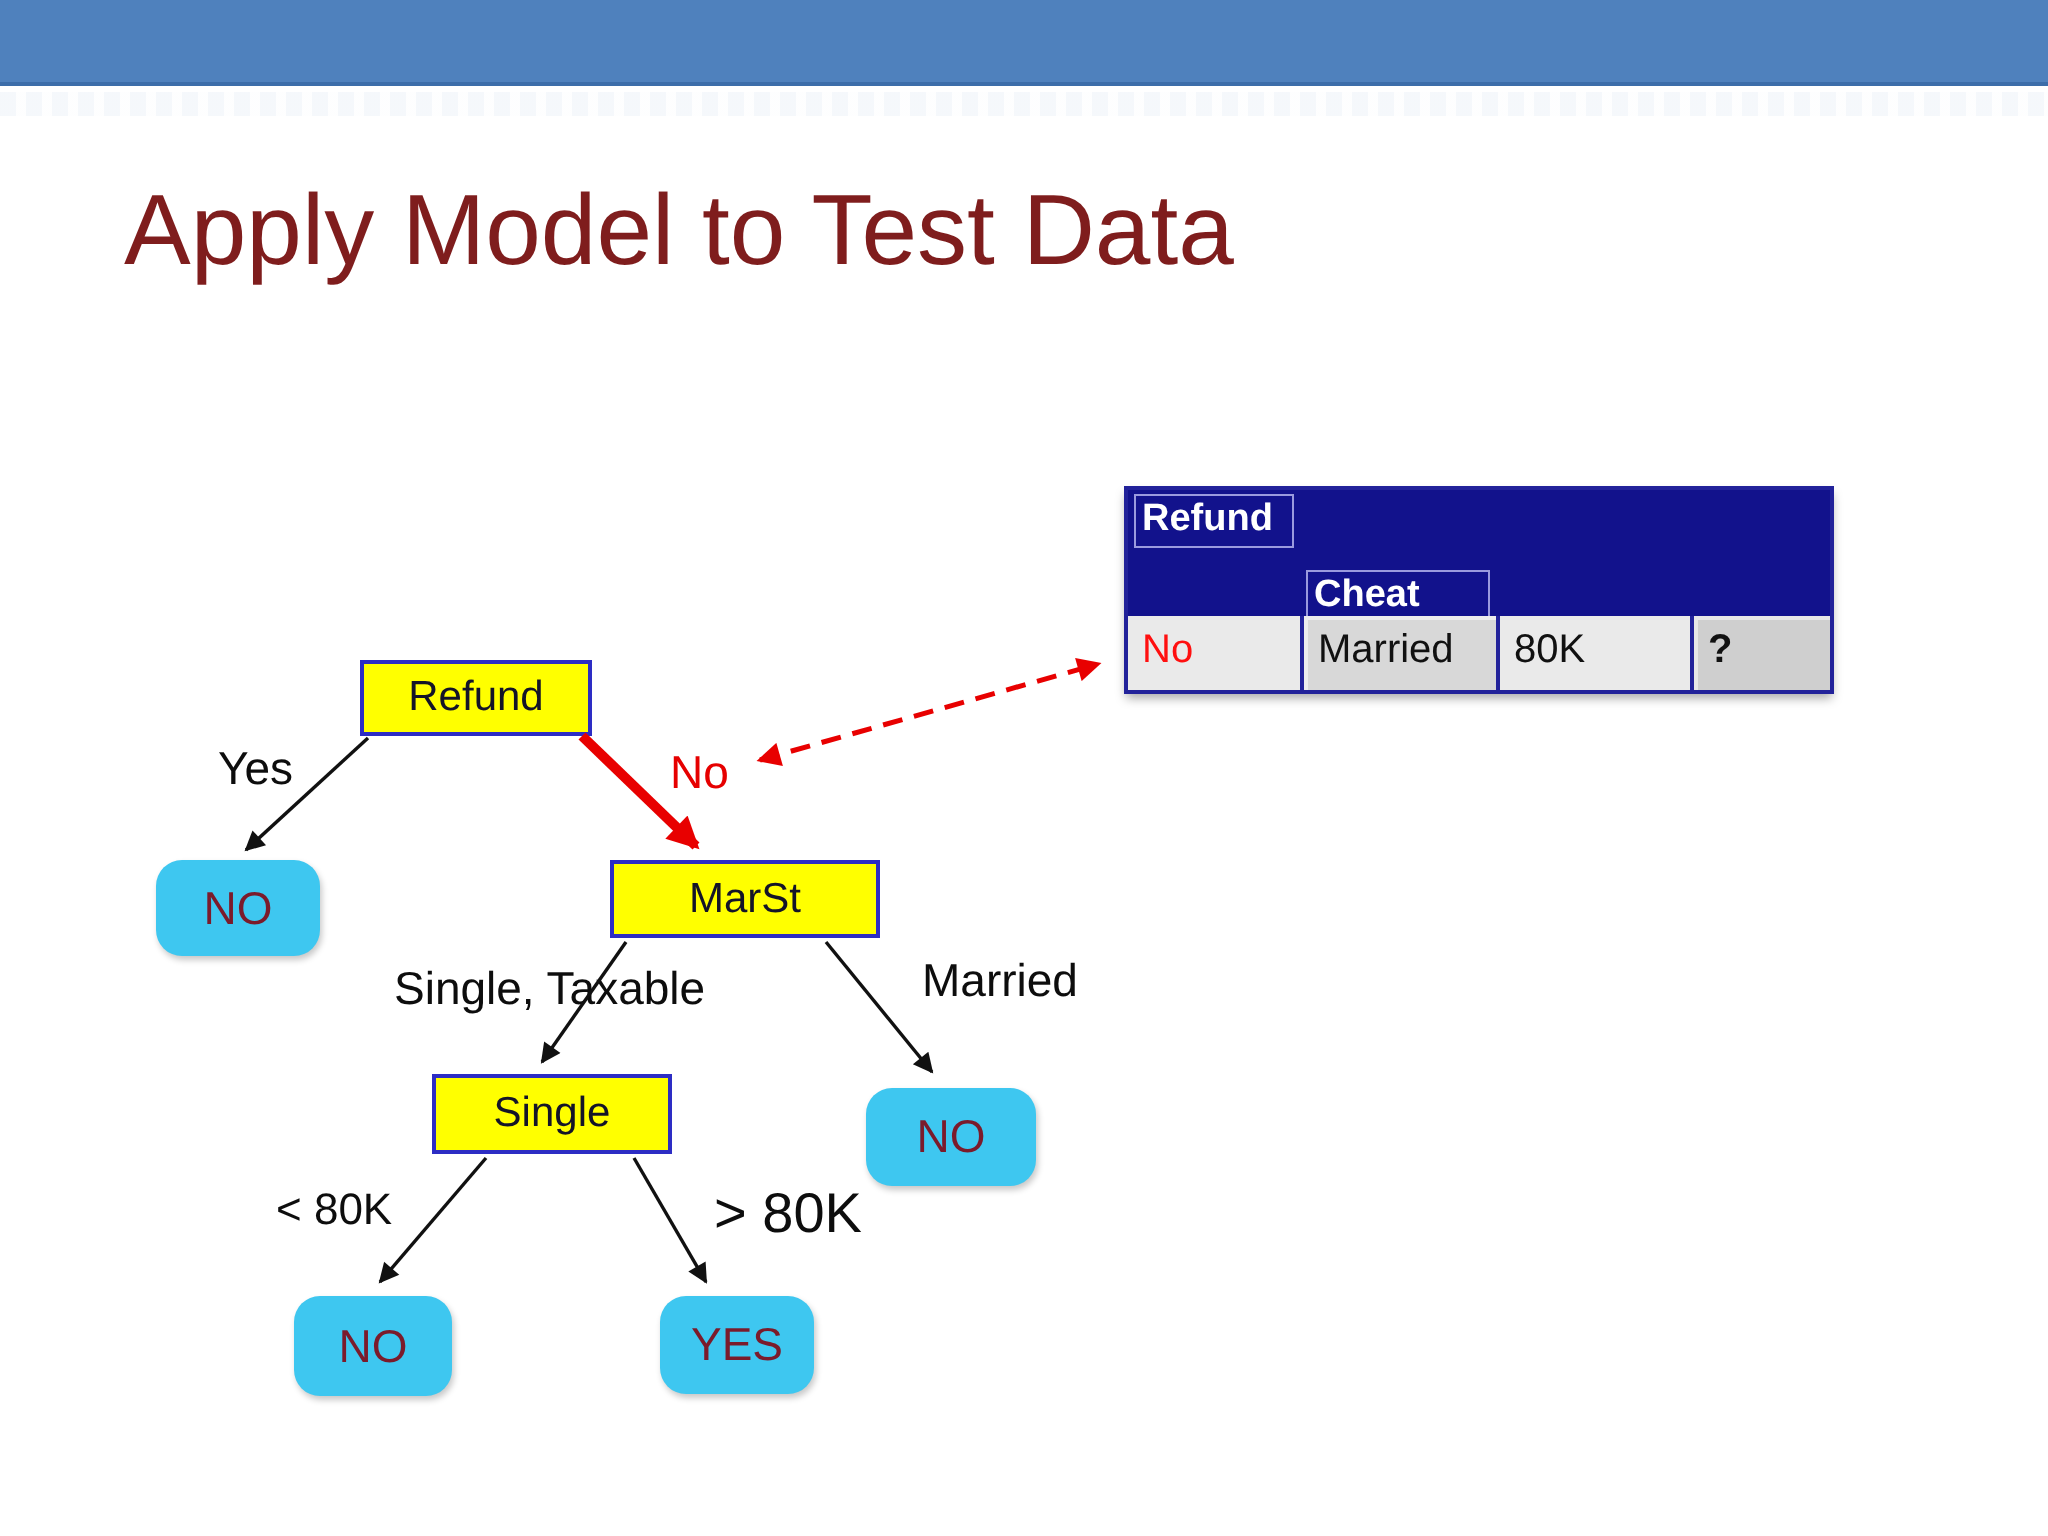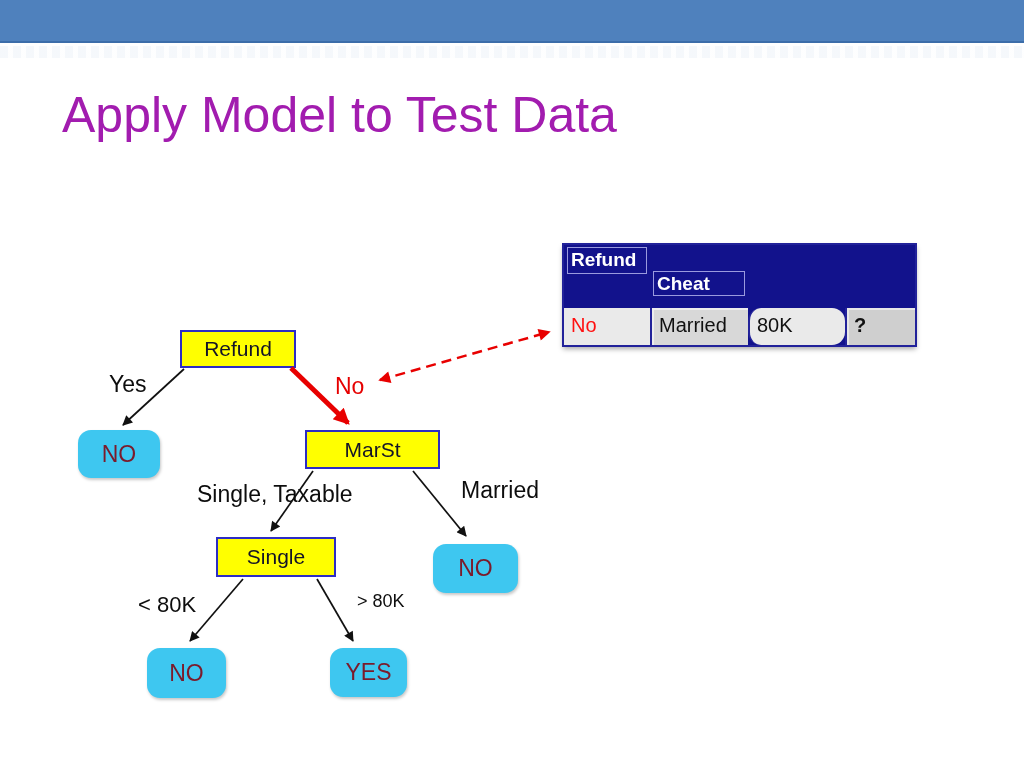--- a/index.html
+++ b/index.html
@@ -18,21 +18,21 @@
   .ghost-strip {
     position: absolute; left: 0; top: 46px; width: 1024px; height: 12px;
     background: repeating-linear-gradient(90deg,
       rgba(79,129,189,0.10) 0 8px, rgba(79,129,189,0.015) 8px 13px);
     opacity: .55;
   }
 
   
   .slide-title {
     position: absolute; left: 62px; top: 86px;
-    font-size: 50px; line-height: 58px; color: #a21caf; letter-spacing: 0px;
+    font-size: 50px; line-height: 58px; color: #7f1d1d; letter-spacing: 0px;
   }
   .test-data-label {
     position: absolute; left: 568px; top: 192px;
     font-size: 28px; color: #1F4679;
   }
 
   
   .tbl {
     position: absolute; left: 562px; top: 243px; width: 355px;
     border: 2px solid #22229a; background: #12128C;
@@ -42,33 +42,33 @@
     display: grid; grid-template-columns: 86px 98px 97px 70px;
     height: 63px; background: #12128C;
   }
   .hcell {
     margin: 2px 3px 0 3px; border: 1px solid #9a9ade;
     color: #ffffff; font-weight: bold; font-size: 19px; line-height: 22px;
     padding: 1px 3px;
   }
   .hcell.h0 { height: 27px; }
   .hcell.h1, .hcell.h2 { height: 50px; }
-  .hcell.h3 { height: 25px; margin-top: 26px; }
+  .hcell.h3 { height: 25px; margin-top: 40px; }
   .tbl-row {
     display: grid; grid-template-columns: 86px 98px 97px 70px;
     height: 37px;
   }
   .dcell {
     font-size: 20px; line-height: 35px; padding-left: 7px; color: #111;
     border-left: 2px solid #22229a;
   }
   .dcell:first-child { border-left: none; }
   .dcell.c0 { background: #EAEAEA; color: #FF1010; }
   .dcell.c1 { background: #D8D8D8; box-shadow: inset 2px 2px 0 rgba(255,255,255,.55); }
-  .dcell.c2 { background: #EAEAEA; border-radius: 13px; }
+  .dcell.c2 { background: #EAEAEA; }
   .dcell.c3 { background: #CFCFCF; font-weight: bold; box-shadow: inset 2px 2px 0 rgba(255,255,255,.5); }
 
   
   .node {
     position: absolute; background: #FFFF00; border: 2px solid #2D2DC4;
     color: #141428; font-size: 21px;
     display: flex; align-items: center; justify-content: center; z-index: 4;
   }
   .node.refund { left: 180px; top: 330px; width: 116px; height: 38px; }
   .node.marst  { left: 305px; top: 430px; width: 135px; height: 39px; }
@@ -84,21 +84,21 @@
   .leaf.no3 { left: 433px; top: 544px; width: 85px; height: 49px; }
   .leaf.no2 { left: 147px; top: 648px; width: 79px; height: 50px; }
   .leaf.yes { left: 330px; top: 648px; width: 77px; height: 49px; }
 
   .elabel { position: absolute; font-size: 23px; color: #0d0d0d; z-index: 3; white-space: nowrap; }
   .elabel.yes     { left: 109px; top: 371px; }
   .elabel.no      { left: 335px; top: 373px; color: #E60000; }
   .elabel.singdiv { left: 197px; top: 481px; }
   .elabel.married { left: 461px; top: 477px; }
   .elabel.lt80k   { left: 138px; top: 592px; font-size: 22px; }
-  .elabel.gt80k   { left: 357px; top: 591px; font-size: 18px; }
+  .elabel.gt80k   { left: 357px; top: 591px; font-size: 28px; }
 
   svg.edges { position: absolute; left: 0; top: 0; z-index: 5; pointer-events: none; }
 </style>
 </head>
 <body>
 
 <div class="slide">
 
   <div class="top-bar"></div>
   <div class="ghost-strip"></div>

